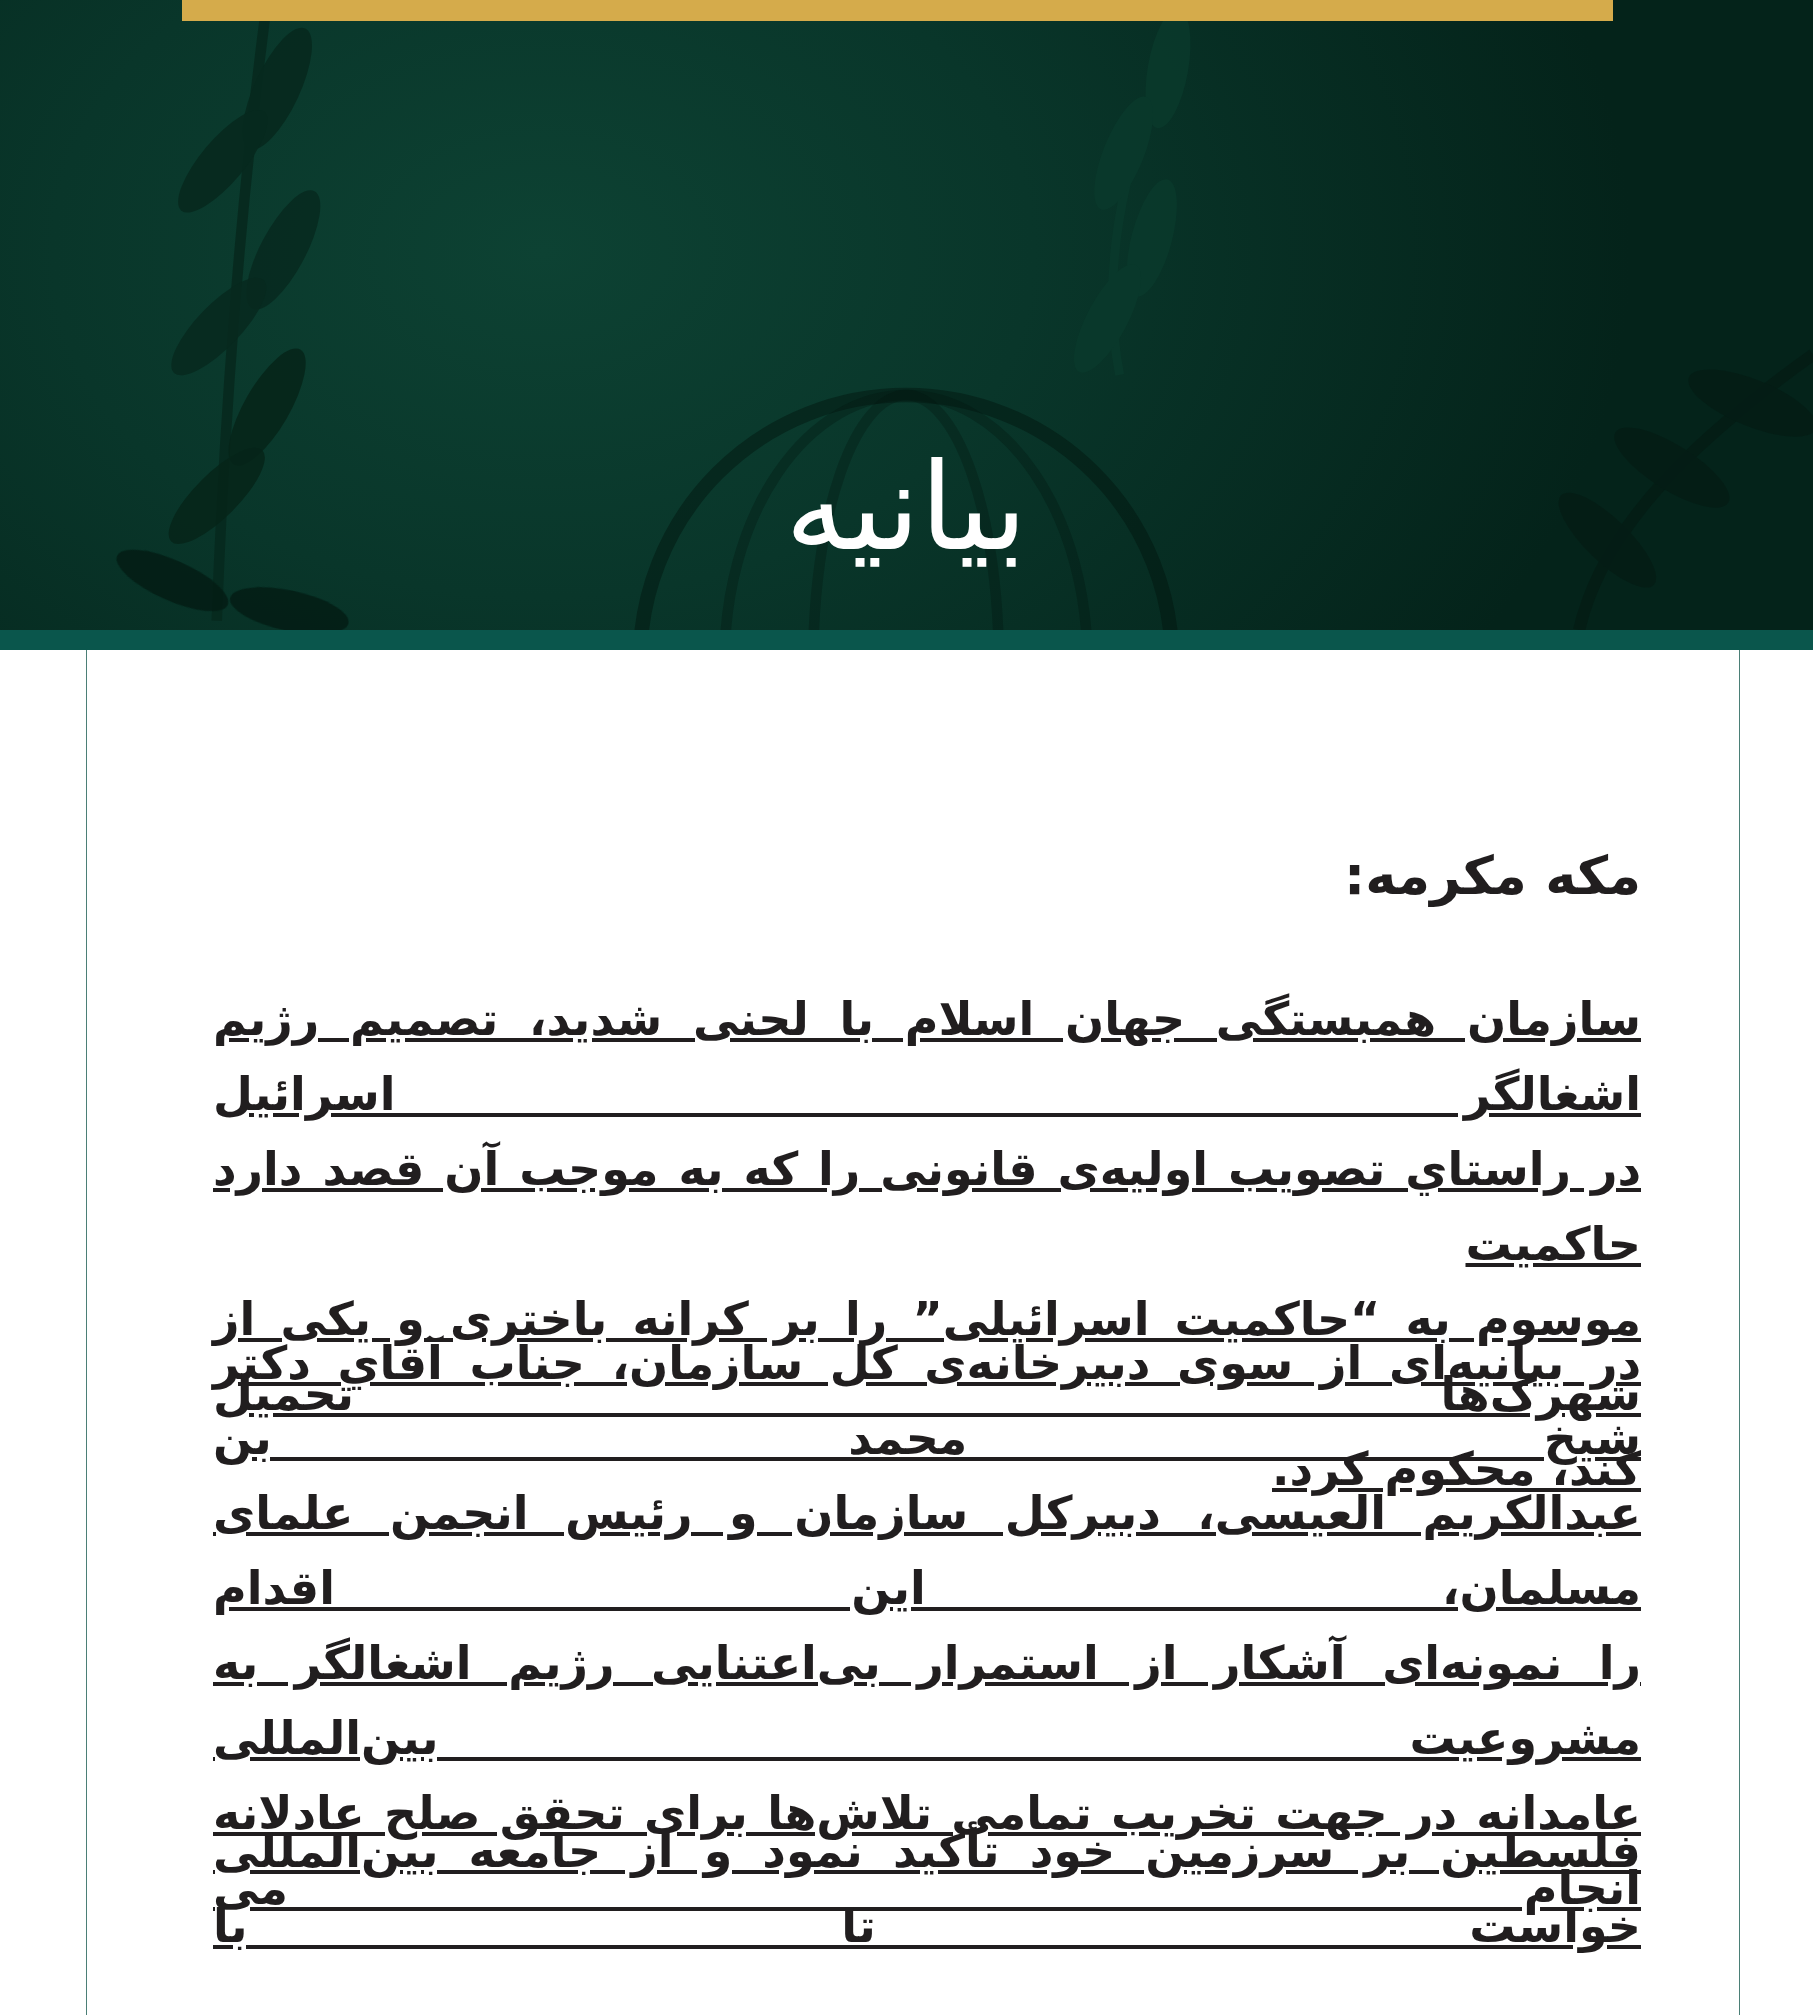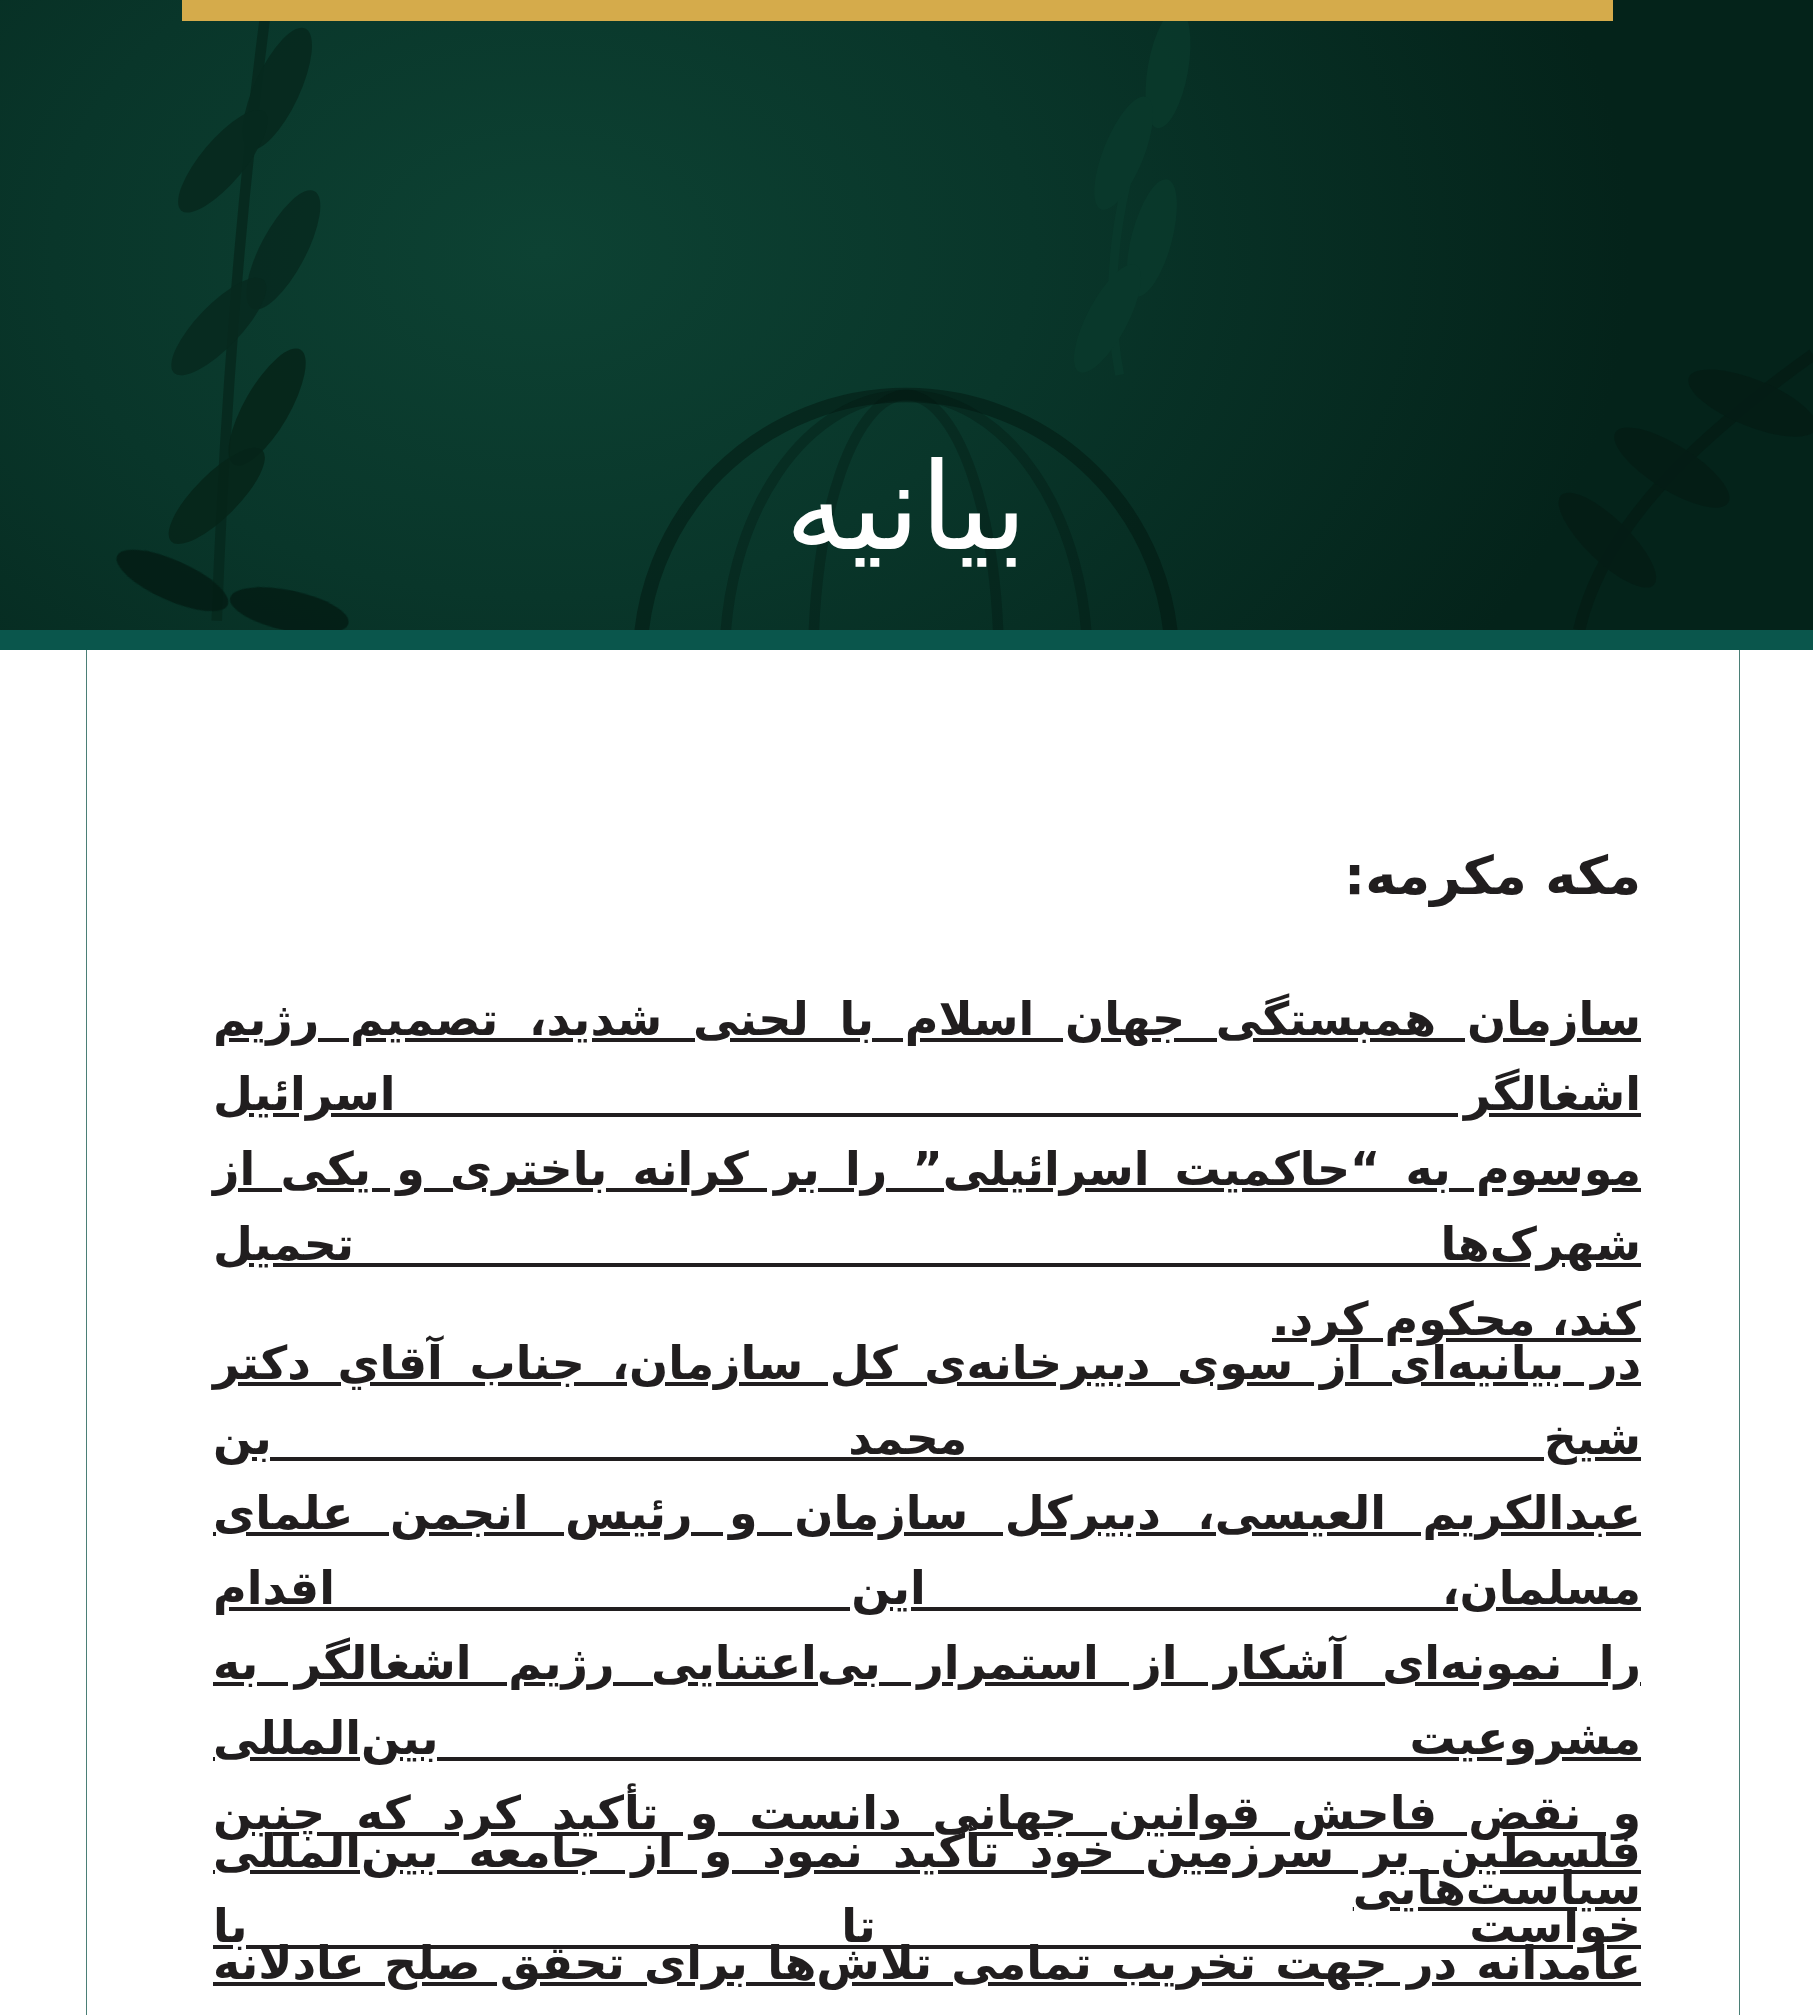--- a/index.html
+++ b/index.html
@@ -86,29 +86,29 @@
 
   <div class="frame-line left"></div>
   <div class="frame-line right"></div>
 
   <main>
 
     <div class="text-block dateline">مکه مکرمه:</div>
 
     <section class="text-block para para-1">
       <div class="line">سازمان همبستگی جهان اسلام با لحنی شدید، تصمیم رژیم اشغالگر اسرائیل</div>
+      <div class="line">در راستاي تصویب اولیه‌ی قانونی را که به موجب آن قصد دارد حاکمیت</div>
       <div class="line">موسوم به “حاکمیت اسرائیلی” را بر کرانه باختری و یکی از شهرک‌ها تحمیل</div>
       <div class="line last">کند، محکوم کرد.</div>
     </section>
 
     <section class="text-block para para-2">
       <div class="line">در بیانیه‌ای از سوی دبیرخانه‌ی کل سازمان، جناب آقاي دکتر شیخ محمد بن</div>
       <div class="line">عبدالکریم العیسی، دبیرکل سازمان و رئیس انجمن علمای مسلمان، این اقدام</div>
       <div class="line">را نمونه‌ای آشکار از استمرار بی‌اعتنایی رژیم اشغالگر به مشروعیت بین‌المللی</div>
-      <div class="line">و نقض فاحش قوانین جهانی دانست و تأکید کرد که چنین سیاست‌هایی</div>
       <div class="line">عامدانه در جهت تخریب تمامی تلاش‌ها برای تحقق صلح عادلانه انجام می</div>
 
     </section>
 
     <section class="text-block para para-3">
       <div class="line">فلسطین بر سرزمین خود تأکید نمود و از جامعه بین‌المللی خواست تا با</div>
 
     </section>
 
   </main>

